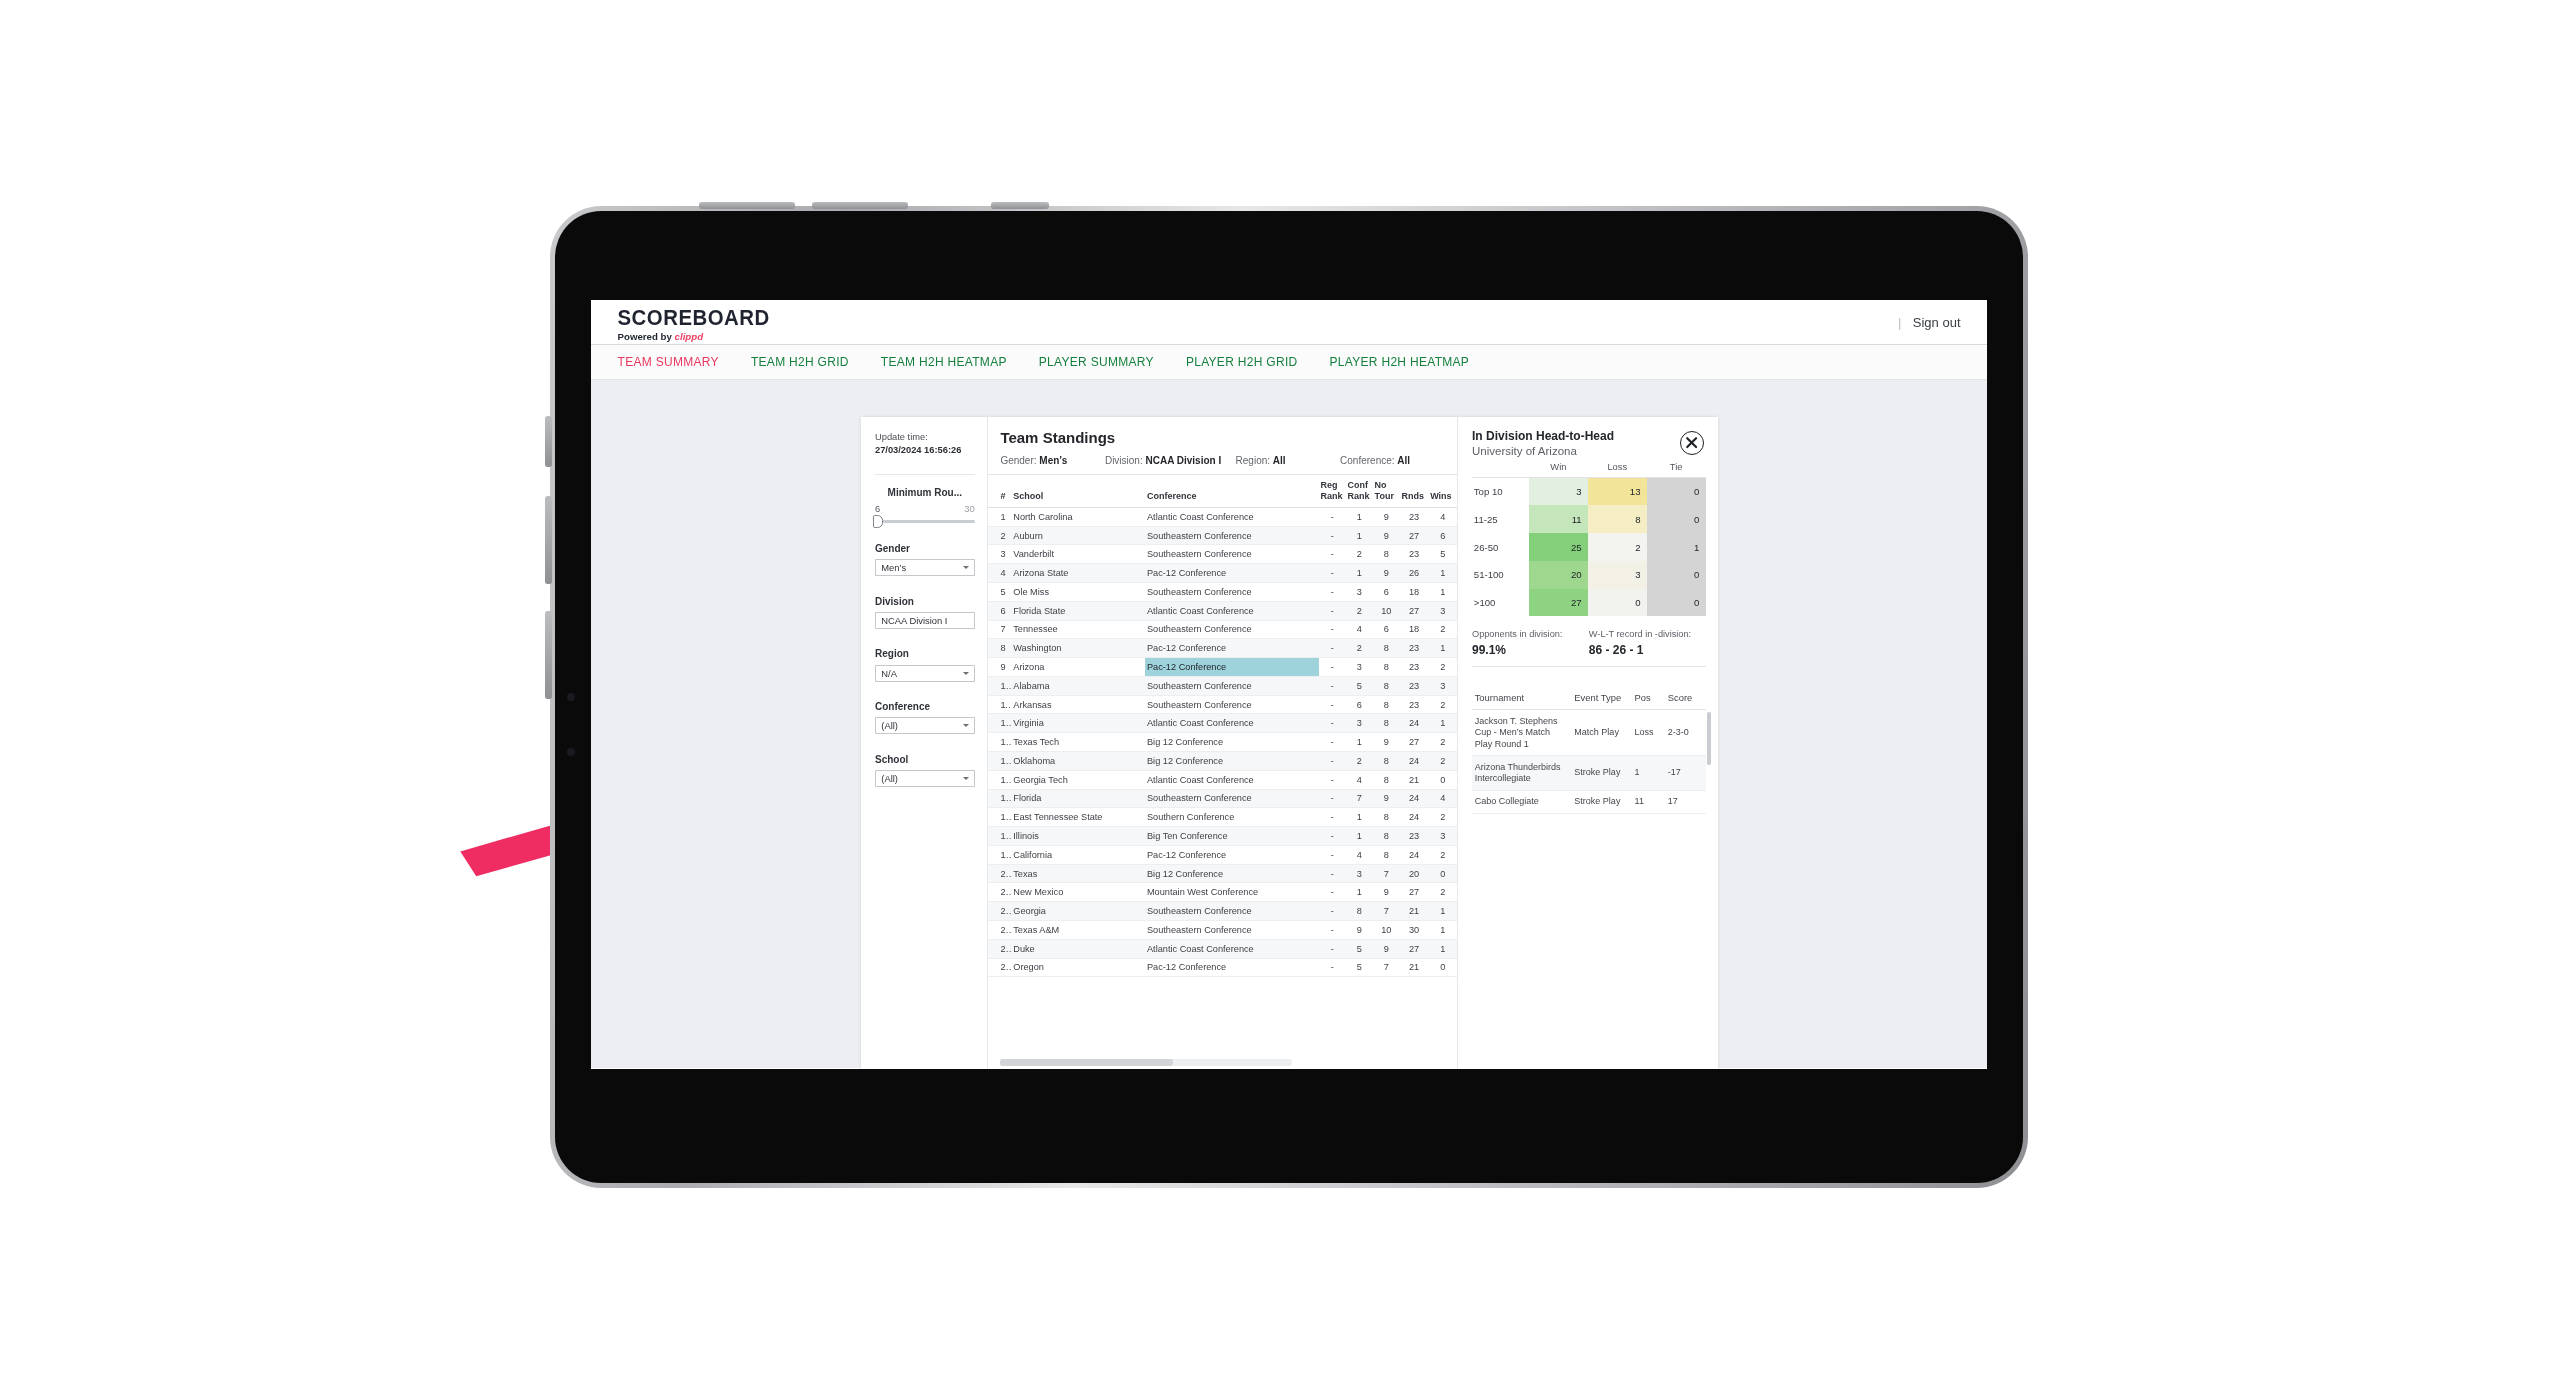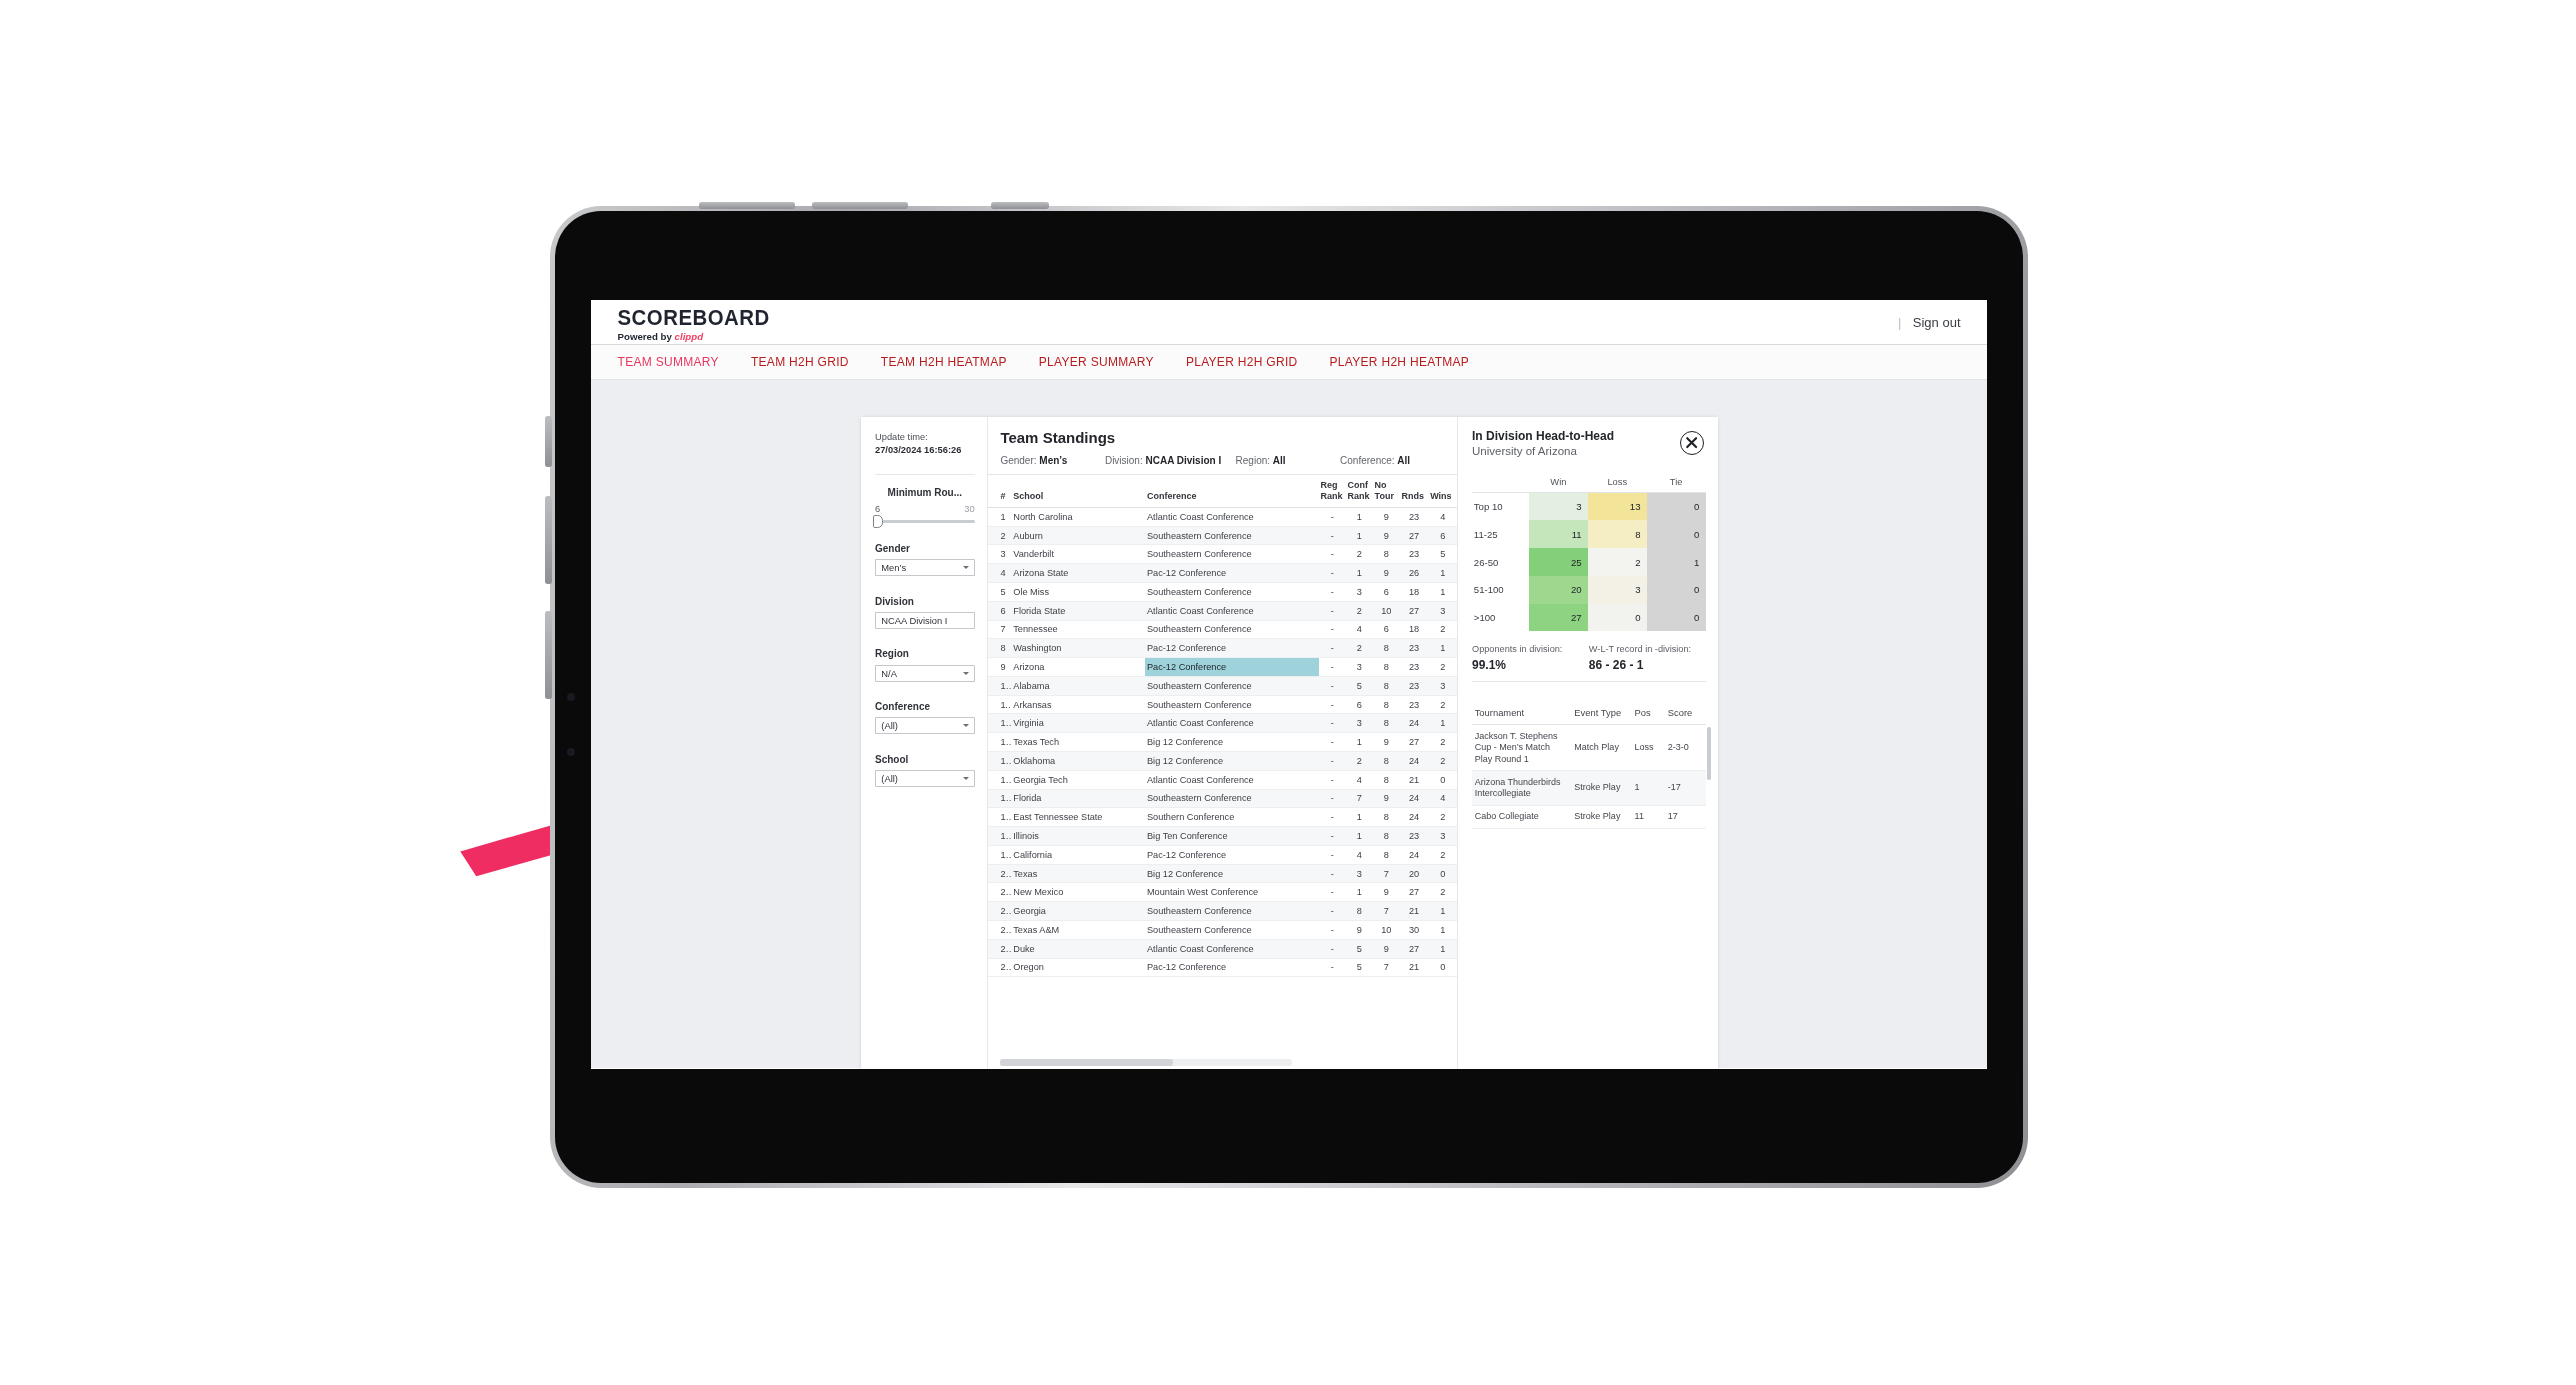--- a/index.html
+++ b/index.html
@@ -96,21 +96,21 @@
   .signout .bar { color:#b9bcc2; }
 
   
   .subnav {
     height: 35px; background:#fbfbfc;
     display:flex; align-items:center;
     border-bottom:0.9px solid #e2e3e6;
     padding-left: 26.5px;
   }
   .subnav .item {
-    font-size: 12px; letter-spacing:0.3px; color:#b91c1c;
+    font-size: 12px; letter-spacing:0.3px; color:#15803d;
     margin-right: 32px;
   }
   .subnav .item.active { color:#e8365d; }
 
   
   .canvas { background:#eceef1; height: 688px; position:relative; }
 
   .dashboard {
     position:absolute; left:270px; top:37px;
     width: 857px; height: 684px;
@@ -185,21 +185,21 @@
   }
   .h2h-title { font-size:12px; font-weight:700; color:#23262b; }
   .h2h-sub { font-size:11.5px; color:#5d6067; margin-top:1.8px; }
   .close-btn {
     position:absolute; right:14px; top:14px;
     width:24px; height:24px; border:1.9px solid #1d2024; border-radius:50%;
     display:flex; align-items:center; justify-content:center;
   }
   .close-btn svg { display:block; }
 
-  .hm { margin-top: 19px; }
+  .hm { margin-top: 4px; }
   table.hm-tbl { border-collapse:collapse; width:100%; font-size:9.4px; table-layout:fixed; }
   table.hm-tbl th {
     font-weight:400; color:#52555c; font-size:9.4px; text-align:center;
     padding-bottom:4.4px; border-bottom:0.9px solid #e2e3e6;
   }
   table.hm-tbl th.lbl { width:57px; border-bottom:0.9px solid #e2e3e6; }
   table.hm-tbl td { padding: 8.4px 6.2px; text-align:right; color:#23262b; font-size:9.6px; }
   table.hm-tbl td.lbl { text-align:left; color:#3c3f46; background:#fff !important; padding-left:1.8px; }
 
   .stats { display:flex; margin-top:12.4px; padding-bottom:8.8px; border-bottom:0.9px solid #e4e5e8; }

